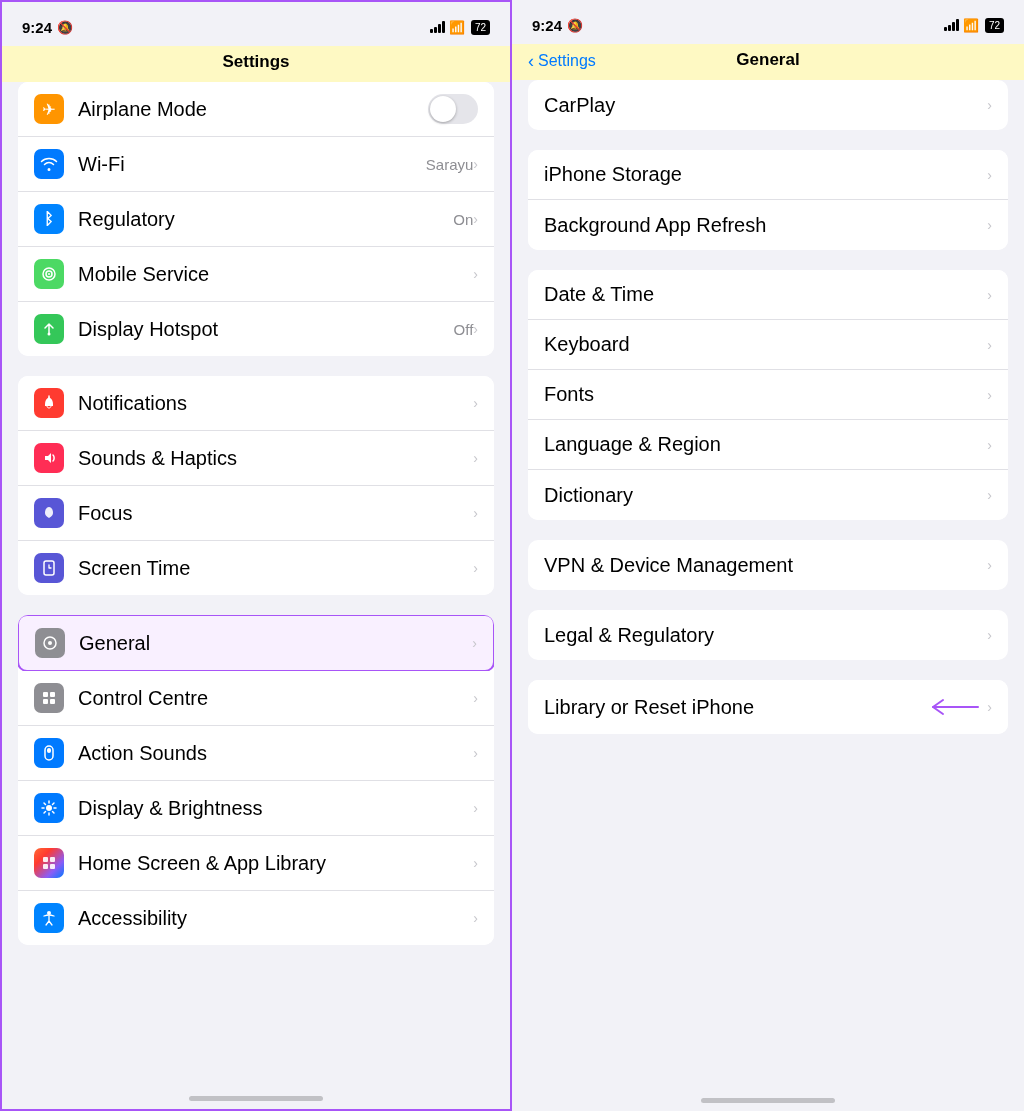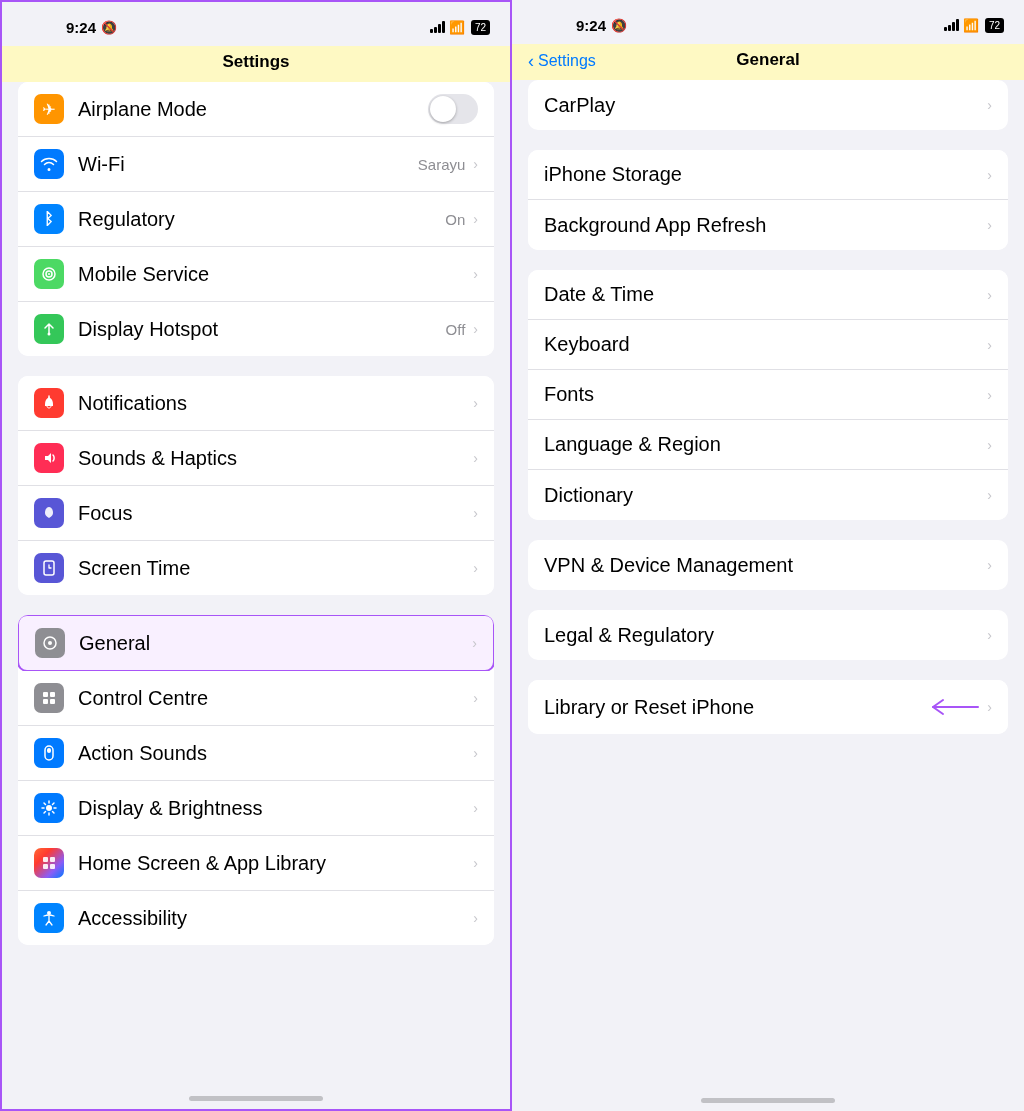--- a/index.html
+++ b/index.html
@@ -34,21 +34,20 @@
     }
 
     
     .status-bar {
       display: flex;
       justify-content: space-between;
       align-items: center;
       padding: 12px 20px 6px;
       background: #f2f2f7;
       height: 44px;
-      margin-left: 44px;
     }
     .status-time {
       font-size: 15px;
       font-weight: 600;
       color: #000;
     }
     .status-icons {
       display: flex;
       align-items: center;
       gap: 5px;
@@ -143,21 +142,21 @@
       align-items: center;
       justify-content: space-between;
     }
     .row-label {
       font-size: 20px;
       color: #000;
     }
     .row-right {
       display: flex;
       align-items: center;
-      gap: 8px;
+      gap: 0;
       color: #8e8e93;
       font-size: 15px;
     }
     .chevron {
       color: #c7c7cc;
       font-size: 14px;
       font-weight: 500;
     }
 
     

